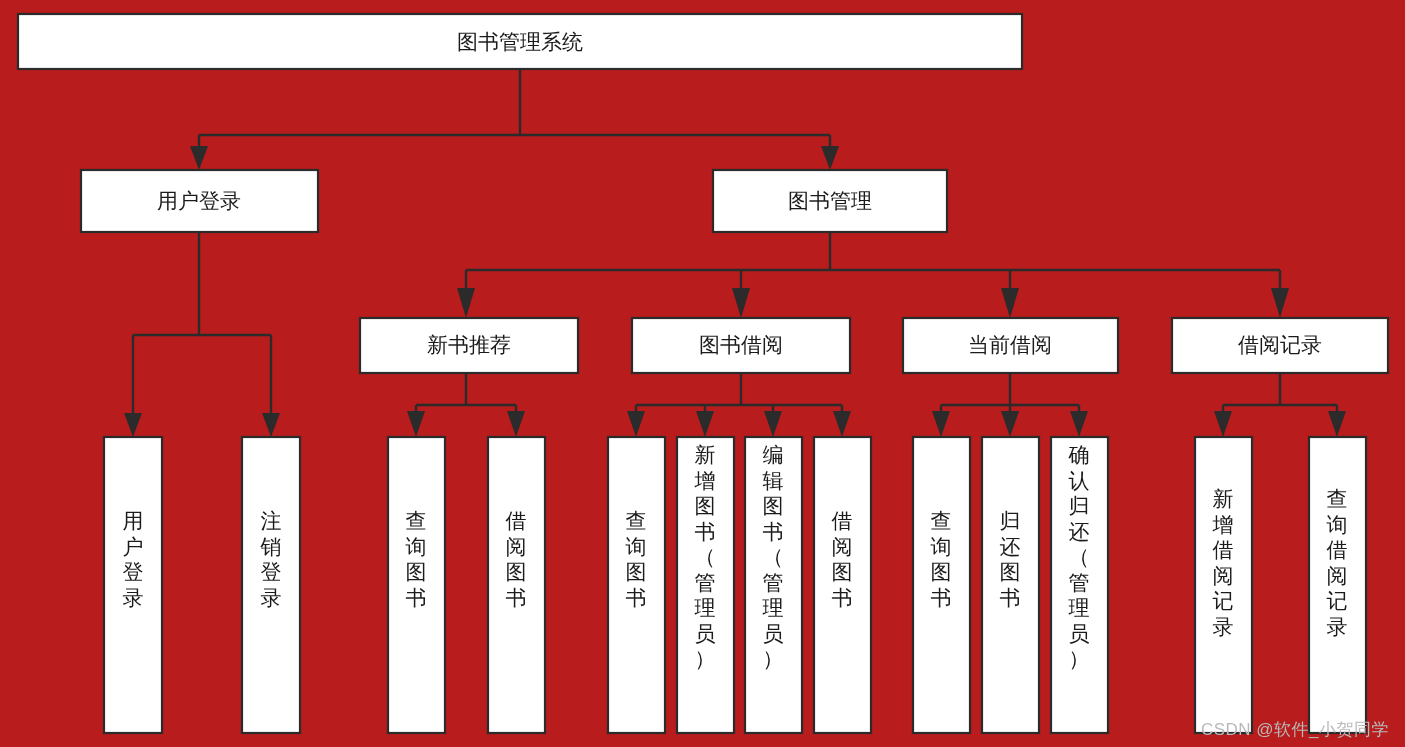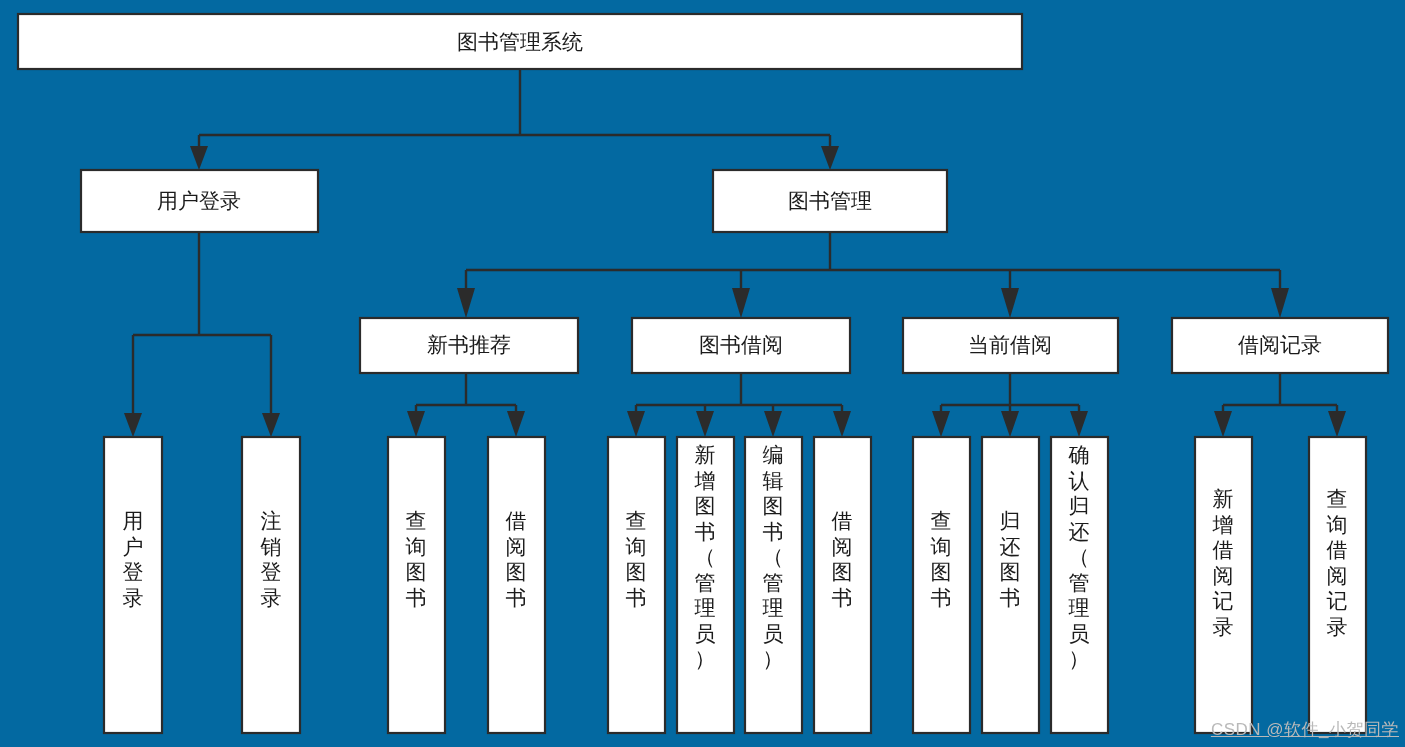--- a/index.html
+++ b/index.html
@@ -10,21 +10,21 @@
   body {
     width: 1405px;
     height: 747px;
     font-family: "Liberation Sans", "DejaVu Sans", sans-serif;
     overflow: hidden;
   }
   #diagram-root {
     position: relative;
     width: 1405px;
     height: 747px;
-    background: #0369a1;
+    background: #b91c1c;
   }
   svg.flow {
     position: absolute;
     left: 0;
     top: 0;
     width: 1405px;
     height: 747px;
     display: block;
   }
   .node-box {
@@ -50,29 +50,28 @@
     dominant-baseline: middle;
   }
   .node-label-v {
     font-family: "Liberation Sans", "DejaVu Sans", sans-serif;
     font-size: 21px;
     fill: #1b1b1b;
     text-anchor: middle;
   }
   .watermark {
     position: absolute;
-    right: 6px;
+    right: 16px;
     bottom: 6px;
     font-family: "Liberation Sans", "DejaVu Sans", sans-serif;
     font-size: 17px;
     color: #b9b9b9;
     letter-spacing: 0.5px;
     white-space: nowrap;
     pointer-events: none;
-    text-decoration: underline;
   }
 </style>
 </head>
 <body>
 
 <div id="diagram-root">
 
   <svg class="flow" viewBox="0 0 1405 747" xmlns="http://www.w3.org/2000/svg">
 
     <g>

